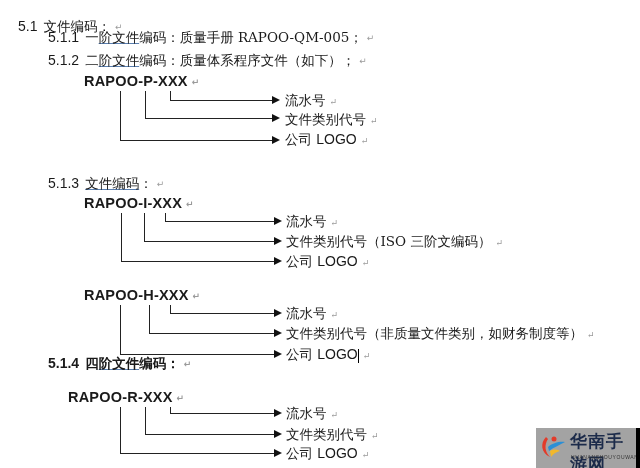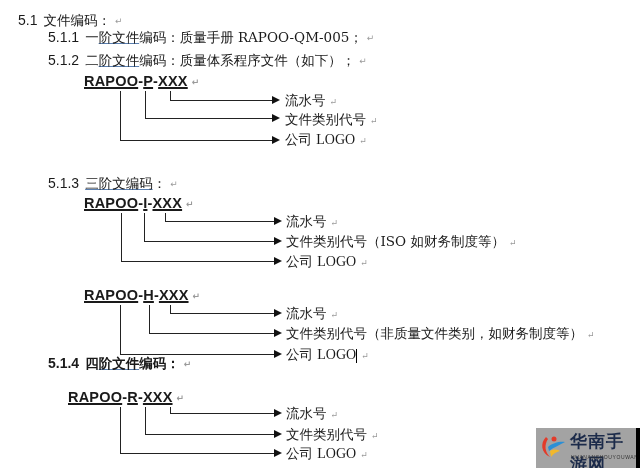--- a/index.html
+++ b/index.html
@@ -6,39 +6,39 @@
     body {
       width: 640px; height: 468px; background: #ffffff; position: relative; overflow: hidden;
       font-family: "Liberation Sans", "DejaVu Sans", sans-serif; color: #1a1a1a;
     }
     .line { position: absolute; font-size: 14px; white-space: nowrap; line-height: 18px; }
     .num { margin-right: 6px; }
     .cjk { font-family: "DejaVu Serif", "Liberation Serif", serif; font-size: 13.5px; }
     .ul-blue { text-decoration: underline; text-decoration-color: #5a7fb0; }
     .mark { color: #9a9a9a; font-size: 9px; margin-left: 4px; vertical-align: middle; }
     .code { position: absolute; font-weight: bold; font-size: 14.5px; letter-spacing: 0.2px; }
-    .code .seg { text-decoration: underline; text-decoration-thickness: 1.5px; }
+    .code .seg { text-decoration-thickness: 1.5px; }
     .v { position: absolute; width: 1px; background: #222; }
     .h { position: absolute; height: 1px; background: #222; }
     .arrow { position: absolute; width: 0; height: 0; border-top: 4px solid transparent;
              border-bottom: 4px solid transparent; border-left: 8px solid #111; }
     .label { position: absolute; font-size: 13.5px; white-space: nowrap; line-height: 16px; text-align: right; }
-    .label .lat { font-family: Liberation Serif, serif; font-size: 14px; margin-top: 44px; }
+    .label .lat { font-family: Liberation Sans, sans-serif; font-size: 14px; margin-top: 44px; }
     .caret { display: inline-block; width: 1px; height: 14px; background: #000; vertical-align: middle; }
     .wm { position: absolute; left: 536px; top: 428px; width: 104px; height: 40px; background: #a3a3a3; }
     .wm-logo { position: absolute; left: 4px; top: 5px; width: 26px; height: 26px; }
     .wm-title { position: absolute; left: 34px; top: 2px; font-weight: bold; font-size: 17px;
                 color: #1c2b4a; font-family: "DejaVu Sans", sans-serif; letter-spacing: 1px; }
     .wm-sub { position: absolute; left: 35px; top: 26px; font-size: 5px; color: #333; letter-spacing: 0.6px; }
     .wm-bar { position: absolute; right: 0; top: 0; width: 4px; height: 40px; background: #000; }
   </style>
 </head>
 <body>
 
-<div class="line" style="left:18px; top:11px;">
+<div class="line" style="left:18px; top:17px;">
   <span class="num">5.1</span><span class="cjk">文件编码：</span><span class="mark">↵</span>
 </div>
 
 <div class="line" style="left:48px; top:28px;">
   <span class="num">5.1.1</span><span class="cjk">一</span><span class="cjk ul-blue">阶文件</span><span class="cjk">编码：质量手册 RAPOO-QM-005；</span><span class="mark">↵</span>
 </div>
 
 <div class="line" style="left:48px; top:51px;text-align:right;">
   <span class="num">5.1.2</span><span class="cjk">二</span><span class="cjk ul-blue">阶文件</span><span class="cjk">编码：质量体系程序文件（如下）；</span><span class="mark">↵</span>
 </div>
@@ -55,38 +55,38 @@
   <div class="arrow" style="left:272px; top:114px;"></div>
   <div class="v" style="left:120px; top:91px; height:50px;"></div>
   <div class="h" style="left:120px; top:140px; width:152px;"></div>
   <div class="arrow" style="left:272px; top:136px;"></div>
   <div class="label cjk" style="left:285px; top:92px;"><span>流水号</span><span class="mark">↵</span></div>
   <div class="label cjk" style="left:285px; top:111px;"><span>文件类别代号</span><span class="mark">↵</span></div>
   <div class="label cjk" style="left:285px; top:131px;"><span>公司 </span><span class="lat">LOGO</span><span class="mark">↵</span></div>
 </div>
 
 <div class="line" style="left:48px; top:174px;">
-  <span class="num">5.1.3</span><span class="cjk ul-blue">三阶文编码</span><span class="cjk">：</span><span class="mark">↵</span>
+  <span class="num">5.1.3</span><span class="cjk ul-blue">文件编码</span><span class="cjk">：</span><span class="mark">↵</span>
 </div>
 
 <div>
   <div class="code" style="left:84px; top:195px;">
     <span class="seg">RAPOO</span><span>-</span><span class="seg">I</span><span>-</span><span class="seg">XXX</span><span class="mark">↵</span>
   </div>
   <div class="v" style="left:165px; top:213px; height:9px;"></div>
   <div class="h" style="left:165px; top:221px; width:109px;"></div>
   <div class="arrow" style="left:274px; top:217px;"></div>
   <div class="v" style="left:144px; top:213px; height:29px;"></div>
   <div class="h" style="left:144px; top:241px; width:130px;"></div>
   <div class="arrow" style="left:274px; top:237px;"></div>
   <div class="v" style="left:121px; top:213px; height:49px;"></div>
   <div class="h" style="left:121px; top:261px; width:153px;"></div>
   <div class="arrow" style="left:274px; top:257px;"></div>
   <div class="label cjk" style="left:286px; top:213px;"><span>流水号</span><span class="mark">↵</span></div>
-  <div class="label cjk" style="left:286px; top:233px;"><span>文件类别代号（ISO 如财务制度等）</span><span class="mark">↵</span></div>
+  <div class="label cjk" style="left:286px; top:233px;"><span>文件类别代号（ISO 三阶文编码）</span><span class="mark">↵</span></div>
   <div class="label cjk" style="left:286px; top:253px;"><span>公司 </span><span class="lat">LOGO</span><span class="mark">↵</span></div>
 </div>
 
 <div>
   <div class="code" style="left:84px; top:287px;">
     <span class="seg">RAPOO</span><span>-</span><span class="seg">H</span><span>-</span><span class="seg">XXX</span><span class="mark">↵</span>
   </div>
   <div class="v" style="left:170px; top:305px; height:9px;"></div>
   <div class="h" style="left:170px; top:313px; width:104px;"></div>
   <div class="arrow" style="left:274px; top:309px;"></div>

